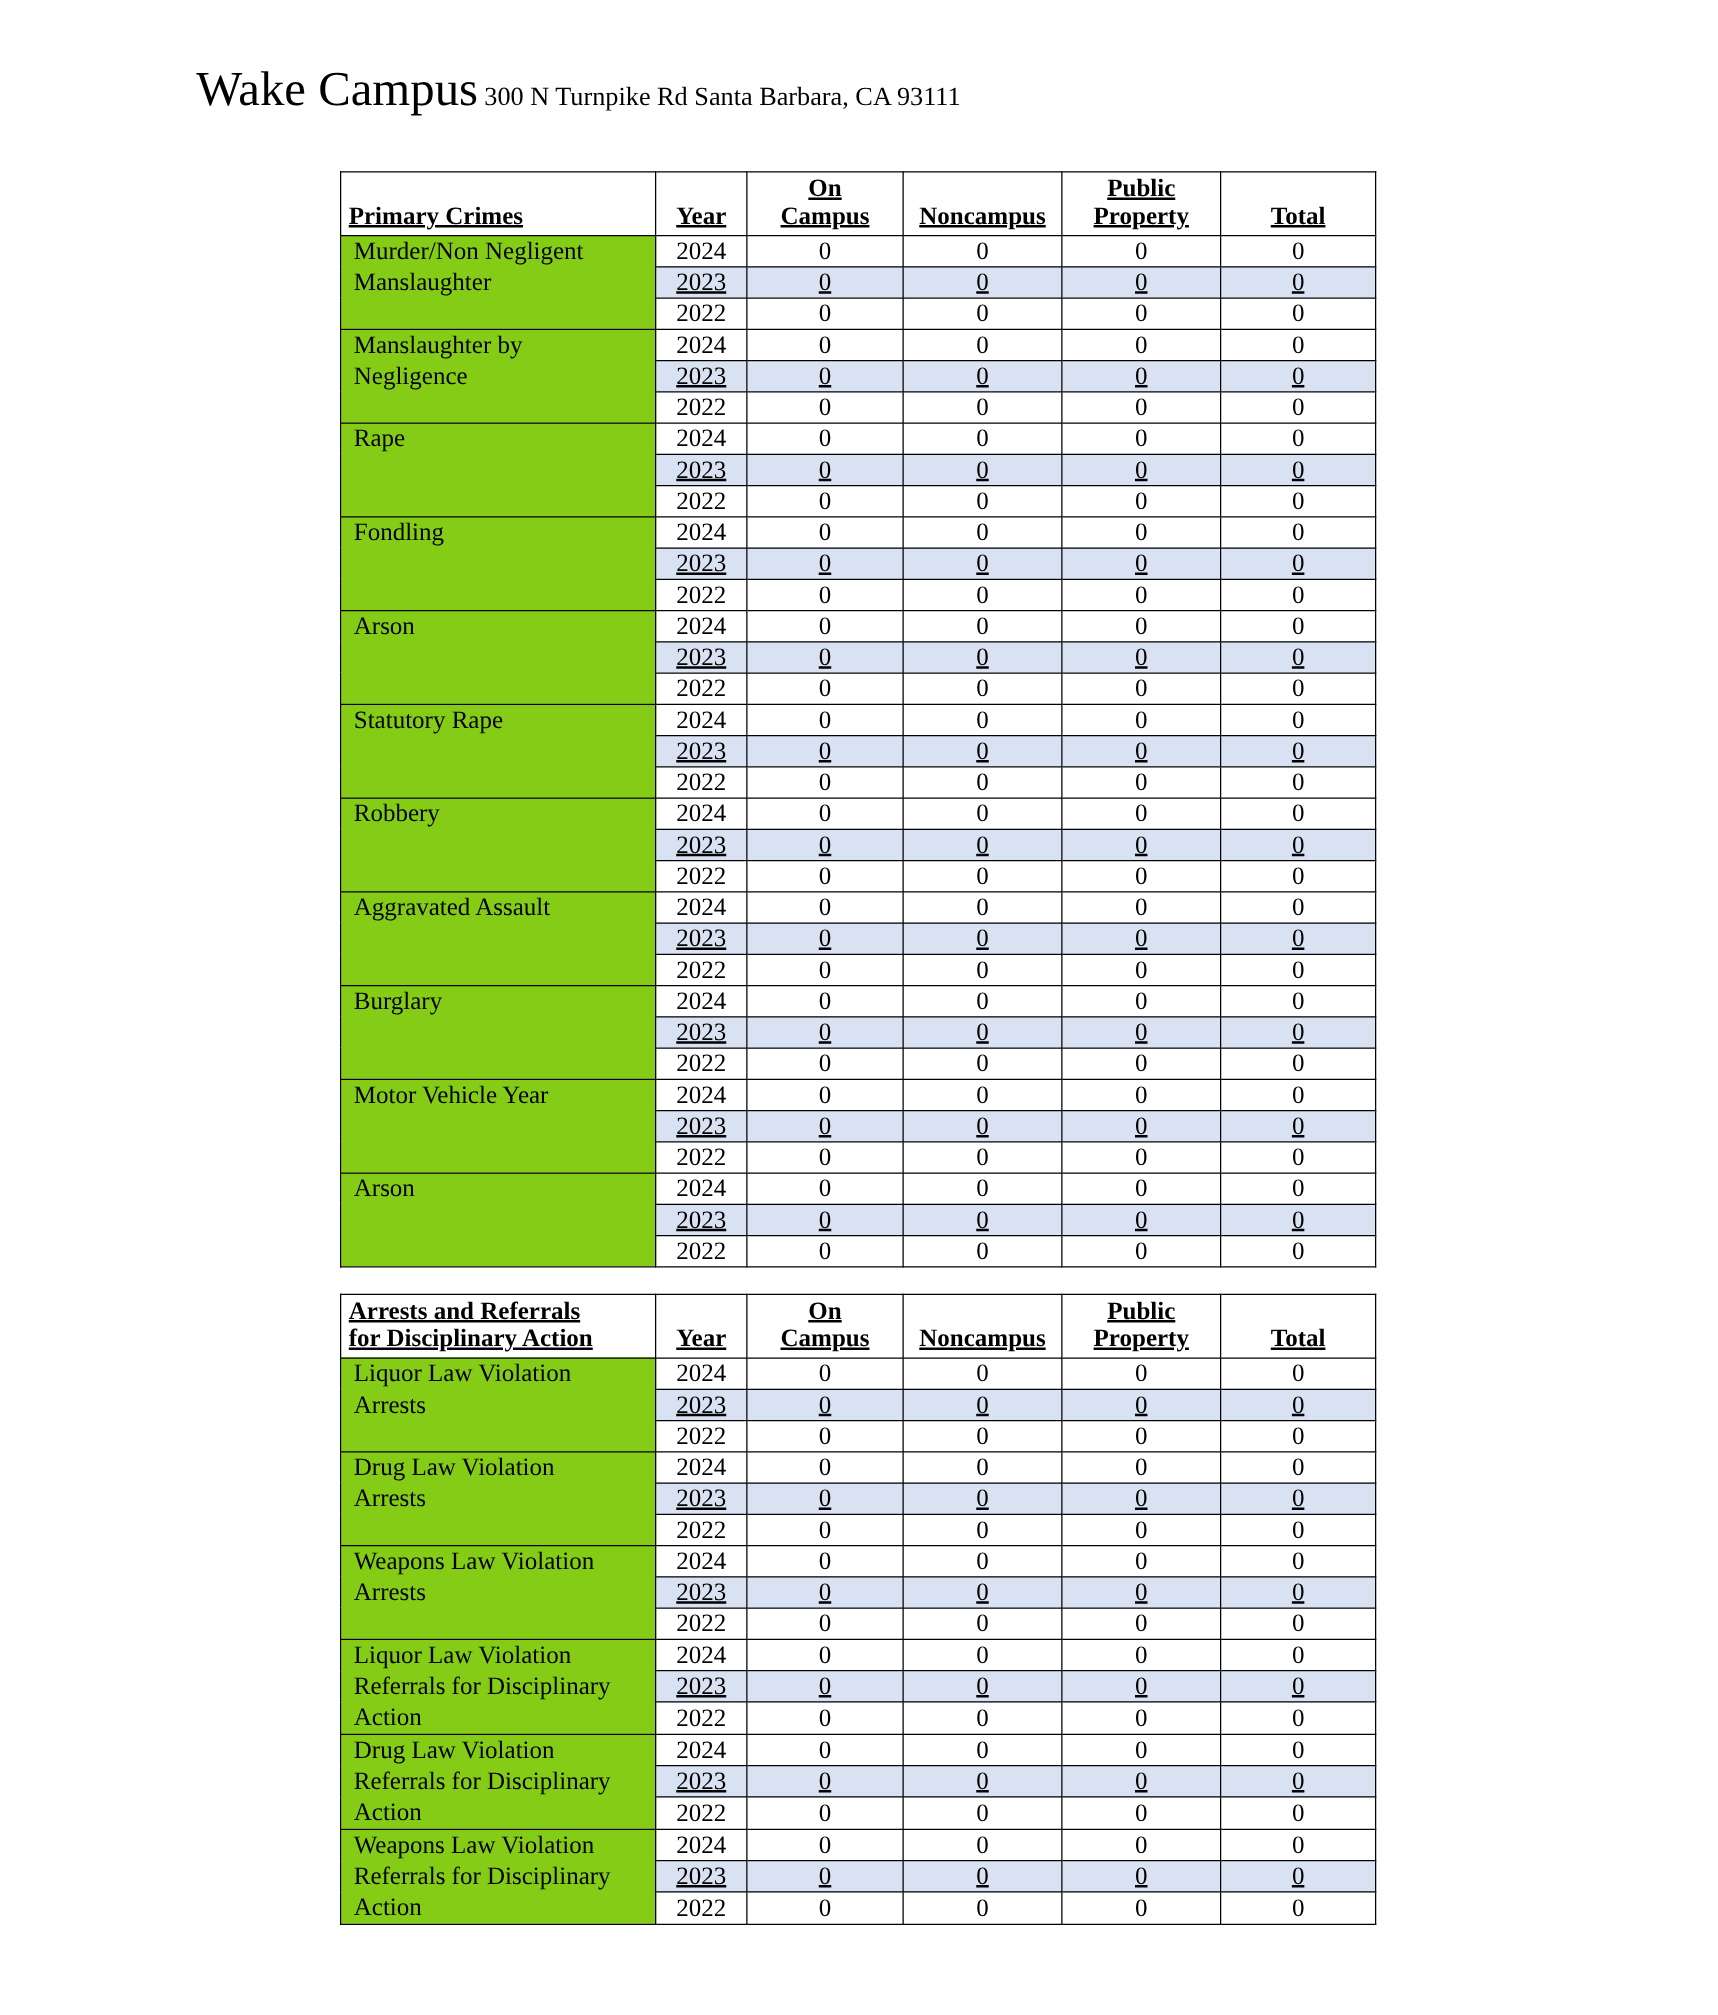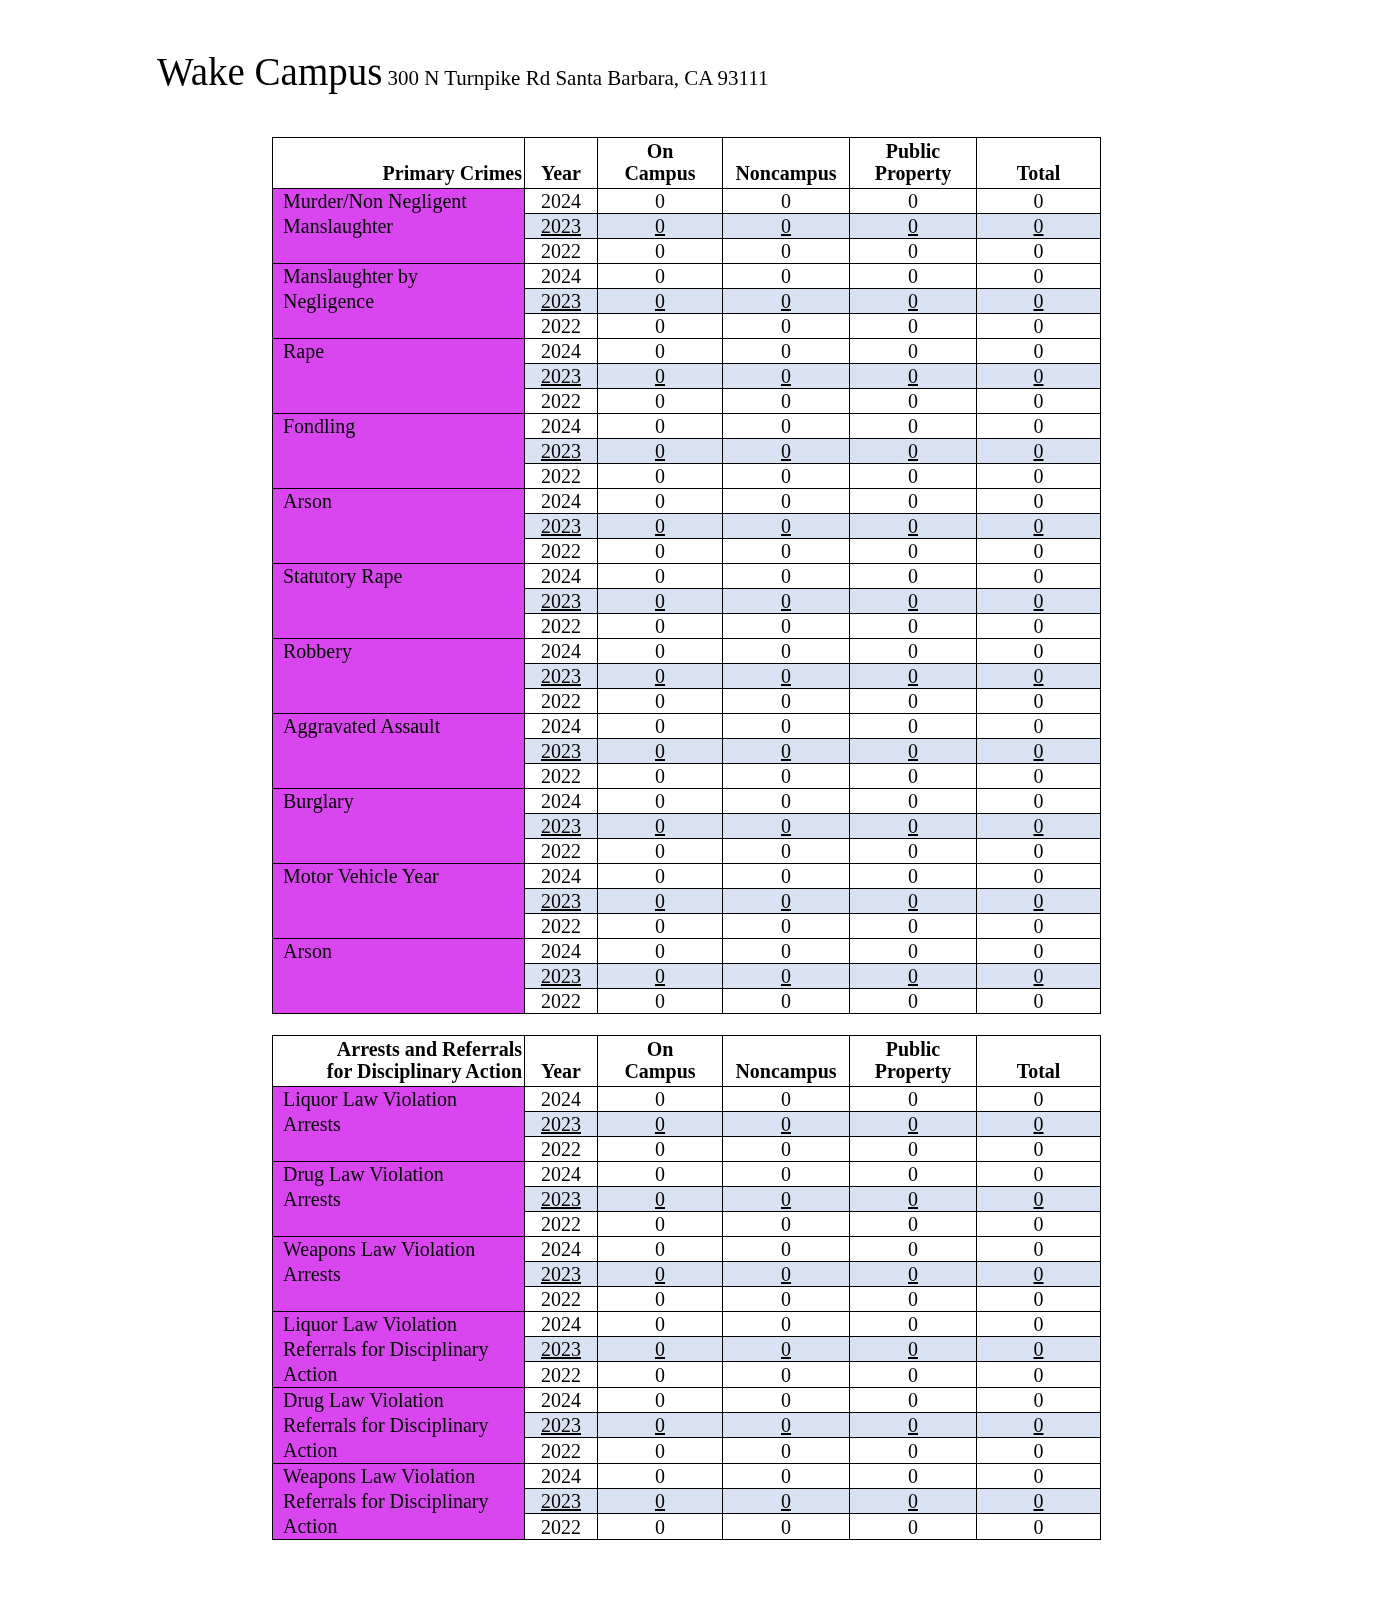--- a/index.html
+++ b/index.html
@@ -29,35 +29,35 @@
   col.c-year { width: 73px;  }
   col.c-onc  { width: 125px; }
   col.c-non  { width: 127px; }
   col.c-pub  { width: 127px; }
   col.c-tot  { width: 124px; }
 
   th, td { border: 1px solid #000; }
 
   th {
     font-weight: bold; text-align: center; vertical-align: bottom;
-    white-space: pre-line; line-height: 1.12; padding: 2px 2px 3px 2px;
+    white-space: pre-line; line-height: 1.12; padding: 2px 2px 3px 2px; text-decoration: underline;
   }
   .t1 th { height: 46px; }
   .t2 th { height: 50px; }
-  th.cat { text-align: right; padding-left: 6px; }
+  th.cat { text-align: left; padding-left: 6px; }
 
   td {
     height: 25px; padding: 0;
     text-align: center; vertical-align: middle; line-height: 1;
   }
   td.cat {
     text-align: left; vertical-align: top;
     padding-left: 10px; padding-right: 4px;
     white-space: pre-line; line-height: 25px;
-    background: #d946ef;
+    background: #84cc16;
   }
   tr.shaded { background: var(--shade, #d9e2f3); text-decoration: underline; }
 </style>
 </head>
 <body>
 
 <div class="page">
 
   <div class="title-line">
     <span class="campus">Wake Campus</span><span class="address">300 N Turnpike Rd Santa Barbara, CA 93111</span>

